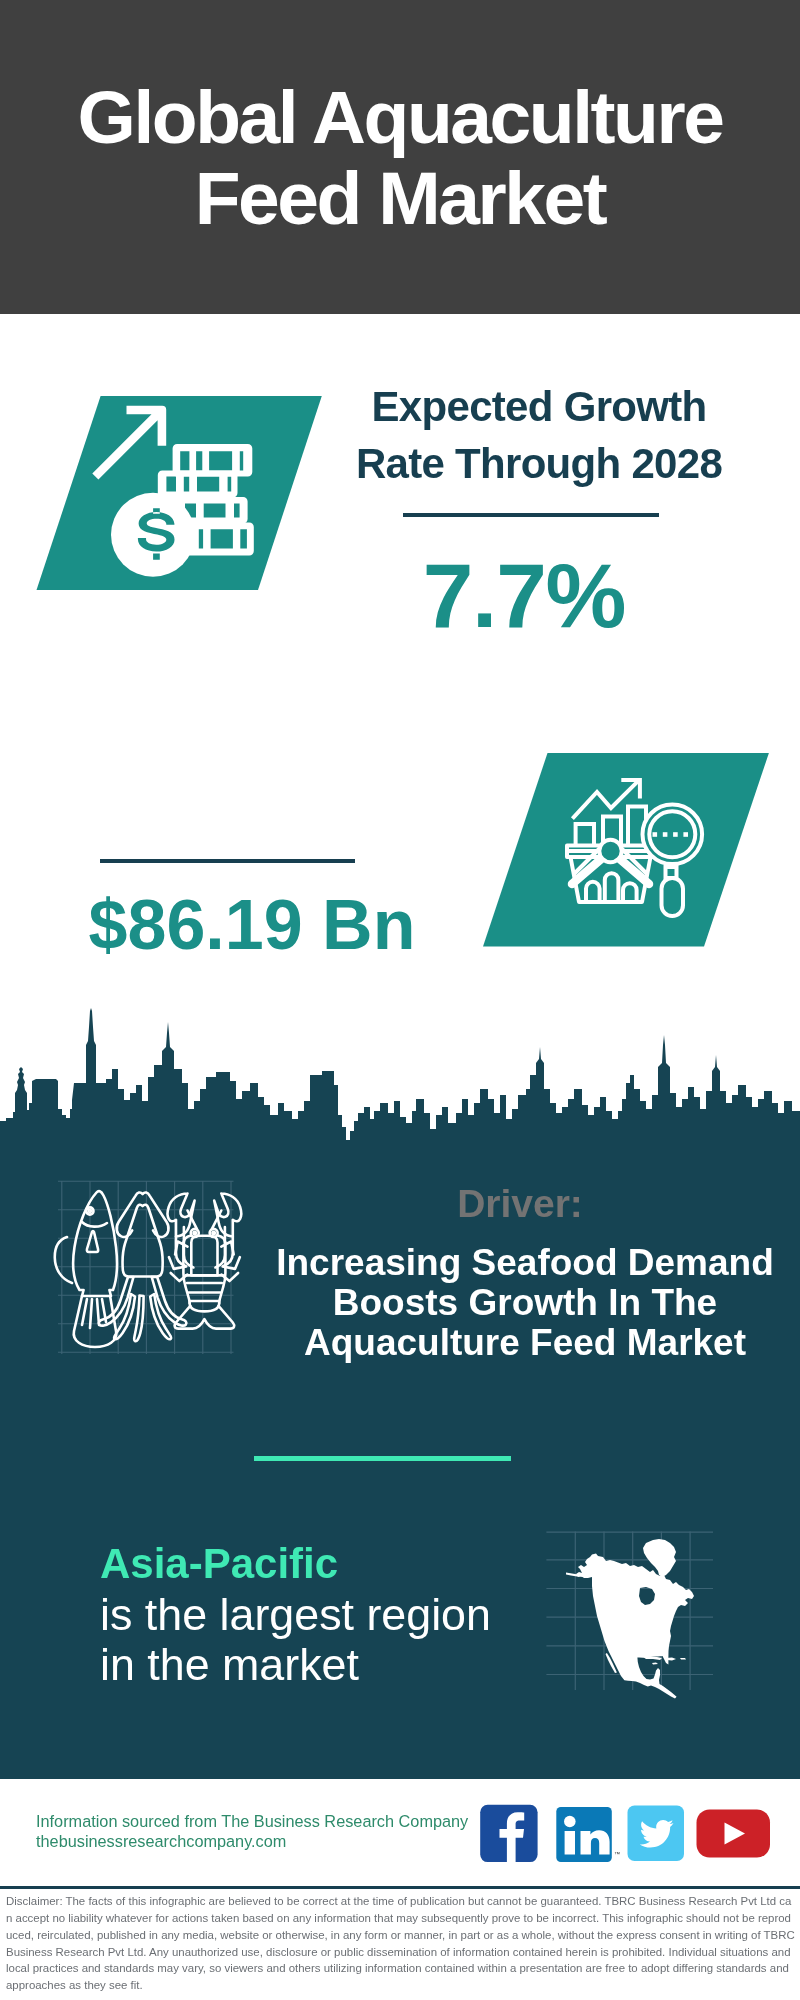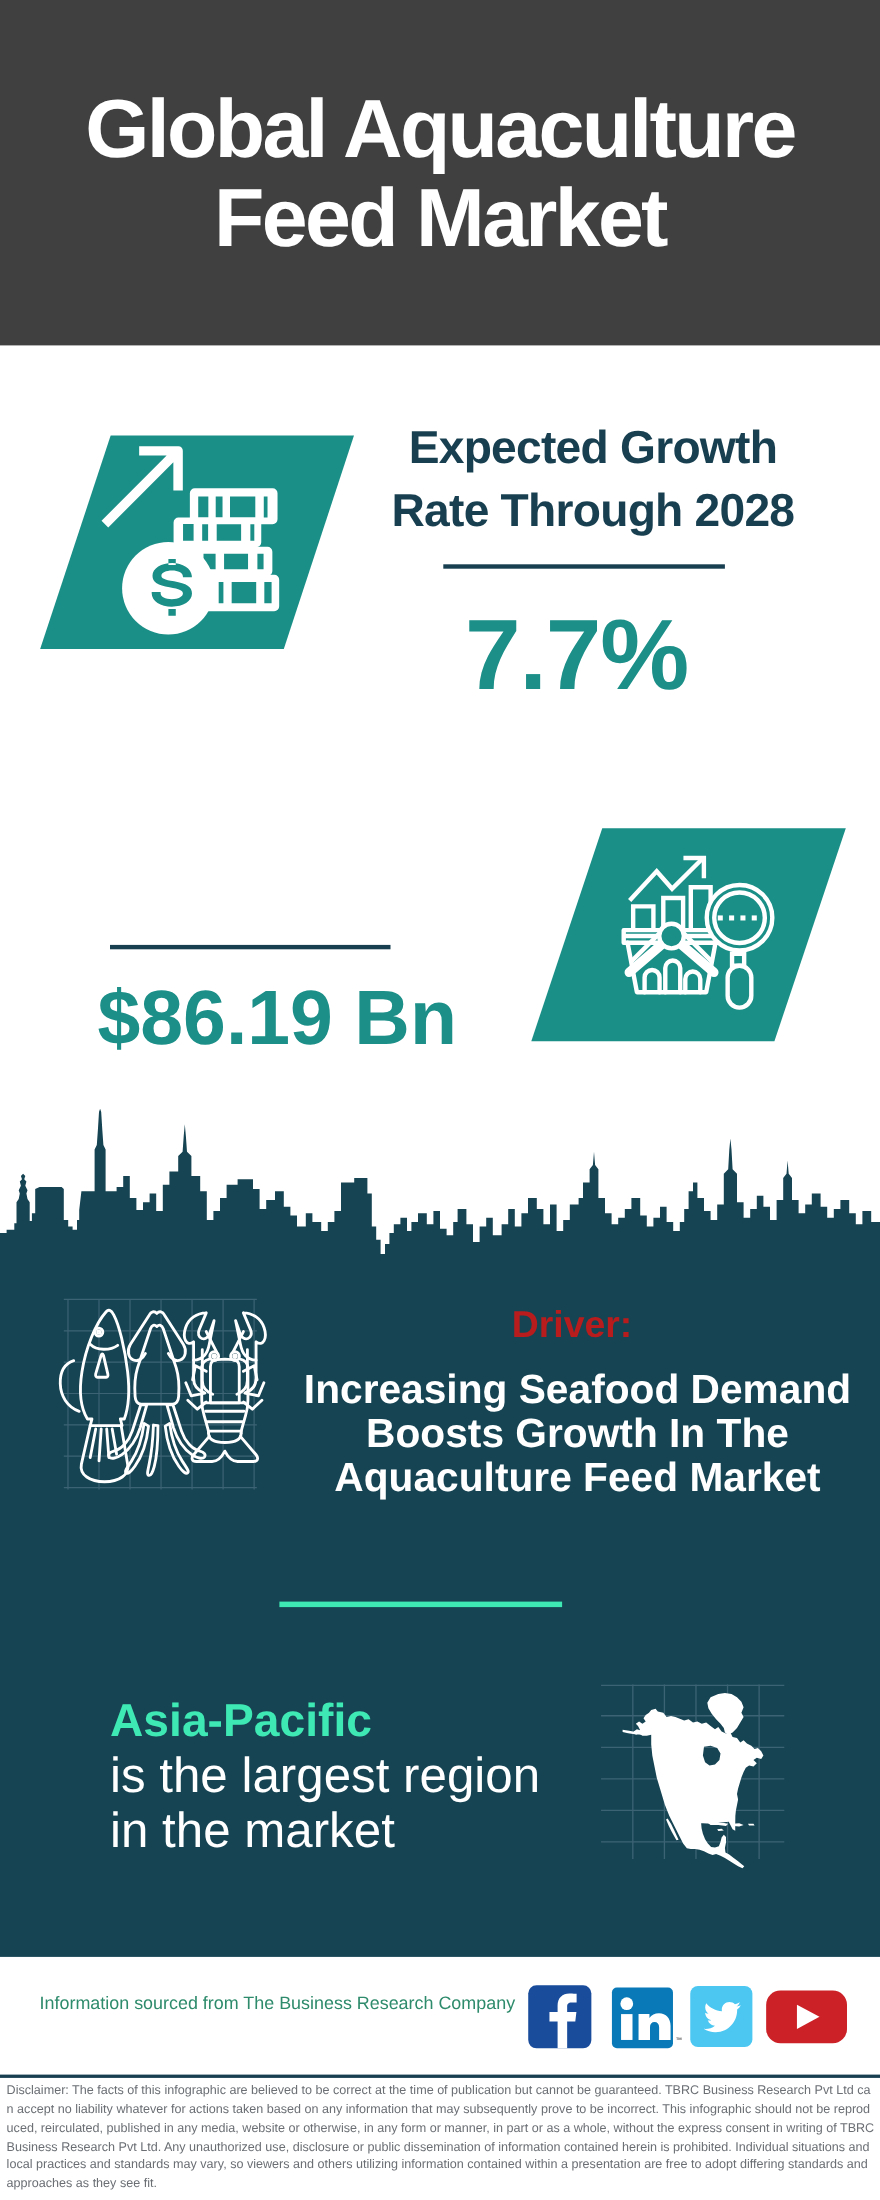--- a/index.html
+++ b/index.html
@@ -26,21 +26,21 @@
   .stat2-value{position:absolute;left:52px;top:886px;width:400px;text-align:center;
      color:#1B8F88;font-size:70px;font-weight:bold;line-height:78px;}
 
   .para{position:absolute;}
 
   
   .dark{position:absolute;left:0;top:1140px;width:800px;height:639px;background:#164453;}
   .skyline{position:absolute;left:0;top:1005px;width:800px;height:160px;display:block;}
 
   .driver-head{position:absolute;left:270px;top:1182px;width:500px;text-align:center;
-     color:#b91c1c;font-size:34px;font-weight:bold;line-height:44px;}
+     color:#737373;font-size:39px;font-weight:bold;line-height:44px;}
   .driver-body{position:absolute;left:275px;top:1243px;width:500px;text-align:center;
      color:#ffffff;font-size:37px;font-weight:bold;line-height:39.8px;}
 
   .green-rule{position:absolute;left:254px;top:1456px;width:257px;height:5px;background:#3FE9B4;}
 
   .region-name{position:absolute;left:100px;top:1540px;width:400px;text-align:left;
      color:#3FE9B4;font-size:42px;font-weight:bold;line-height:48px;}
   .region-text{position:absolute;left:100px;top:1589px;width:400px;text-align:left;
      color:#ffffff;font-size:44.8px;font-weight:normal;line-height:50px;}
 
@@ -295,20 +295,21 @@
 </svg>
 
   <div class="region-name">Asia-Pacific</div>
   <div class="region-text">
     <div>is the largest region</div>
     <div>in the market</div>
   </div>
 
   <div class="src-text">
     <div>Information sourced from The Business Research Company</div>
+    <div>thebusinessresearchcompany.com</div>
   </div>
 
   <svg class="social" style="left:475px;top:1800px;width:300px;height:70px" viewBox="0 0 300 70">
     <g>
       <rect x="5.2" y="4.8" width="57.4" height="57.3" rx="7.5" fill="#1A4C9C"></rect>
       <path fill="#ffffff" d="M 40.6 62.1 L 40.6 37.8 L 48 37.8 L 49 29 L 40.6 29 L 40.6 24.4
         C 40.6 22 41.4 20.4 44.7 20.4 L 49.2 20.4 L 49.2 12.6 C 48.4 12.5 45.8 12.3 42.7 12.3
         C 36.3 12.3 31.9 16.2 31.9 23.4 L 31.9 29 L 24.5 29 L 24.5 37.8 L 31.9 37.8 L 31.9 62.1 Z"></path>
     </g>
     <g>

